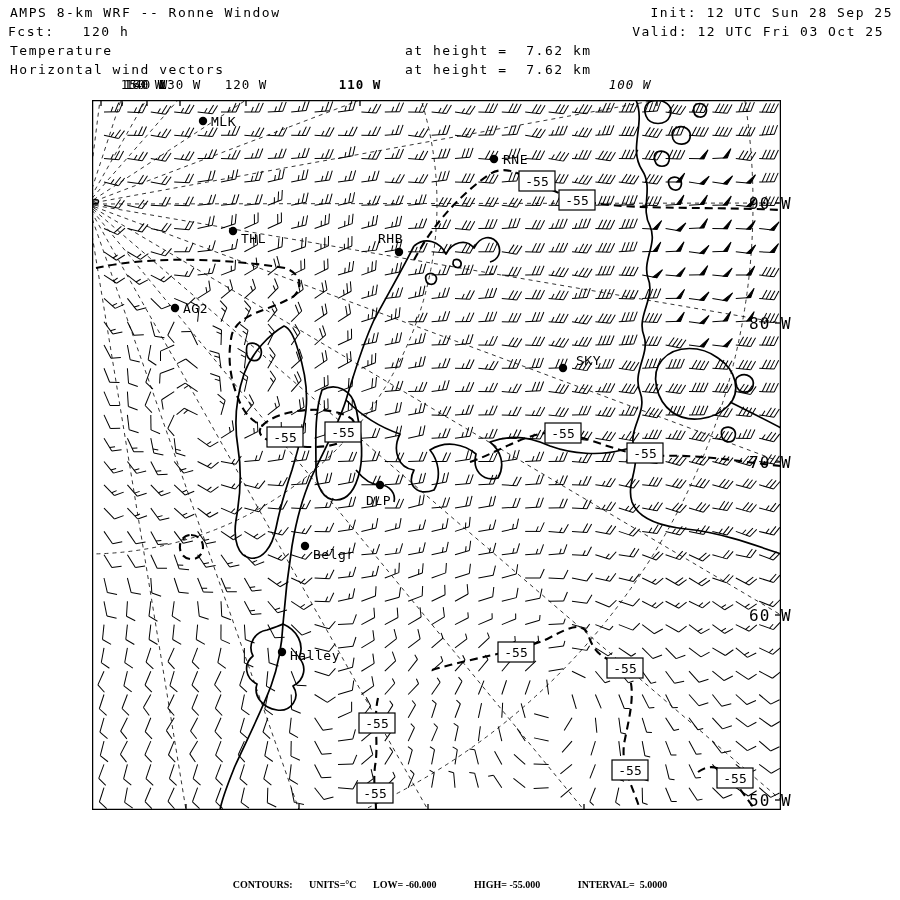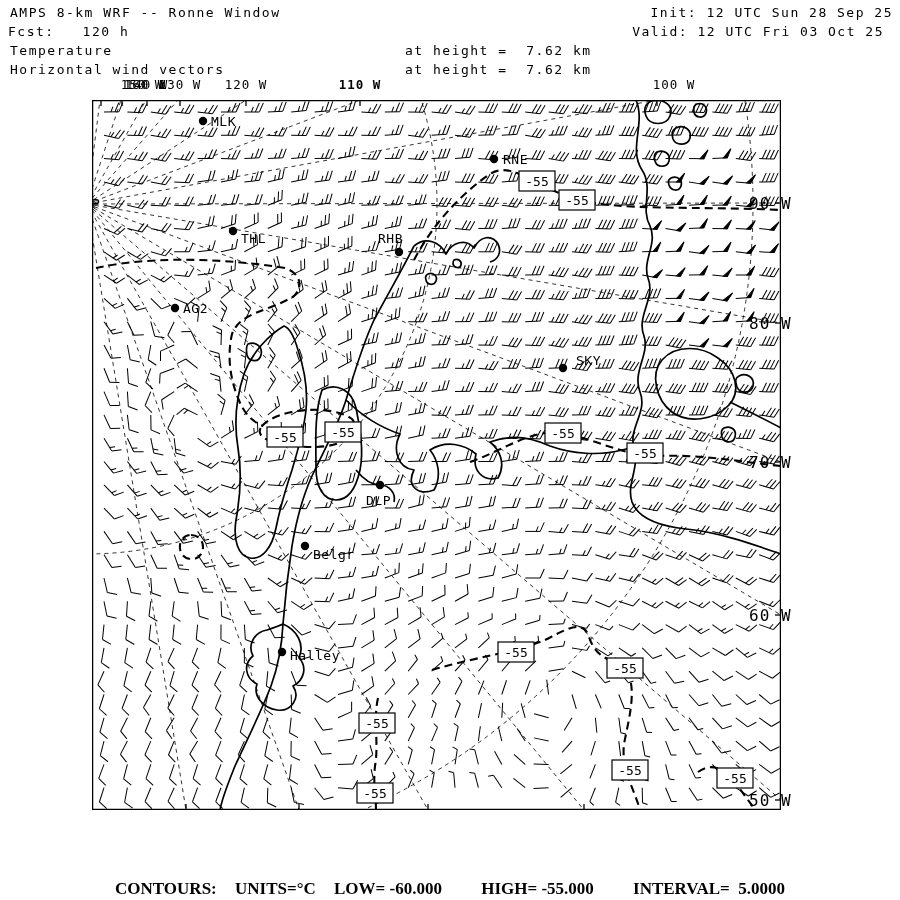--- a/index.html
+++ b/index.html
@@ -5,21 +5,21 @@
   html,body{margin:0;padding:0;background:#fff;}
   #page{position:relative;width:900px;height:900px;background:#fff;color:#000;
         font-family:"DejaVu Sans Mono",monospace;overflow:hidden;}
   .hline{position:absolute;white-space:pre;font-size:13px;letter-spacing:1.5px;text-align:center;}
   .axis-label-top{position:absolute;top:77px;transform:translateX(-50%);
         font-size:12.5px;letter-spacing:1px;white-space:pre;}
   .axis-label-right{position:absolute;left:749px;transform:translateY(-50%);
         font-size:16px;letter-spacing:1px;white-space:pre;}
   #map{position:absolute;left:92px;top:100px;width:689px;height:710px;}
   #legend{position:absolute;top:879px;left:0;width:900px;text-align:center;
-        font-family:"Liberation Serif",serif;font-weight:bold;font-size:17px;}
+        font-family:"Liberation Serif",serif;font-weight:bold;font-size:10px;}
   #legend span{margin:0 7px;white-space:pre;}
   #legend .gap{margin-left:28px;}
   svg text{font-family:"DejaVu Sans Mono",monospace;}
 </style>
 </head>
 <body>
 
 <div id="page">
 
   <div class="hline" style="left:10px;top:5px">AMPS 8-km WRF -- Ronne Window</div>
@@ -31,21 +31,21 @@
   <div class="hline" style="right:7px;top:5px">Init: 12 UTC Sun 28 Sep 25</div>
   <div class="hline" style="right:16px;top:24px">Valid: 12 UTC Fri 03 Oct 25</div>
 
   <div id="axis-labels">
       <div class="axis-label-top" style="left: 101px; margin-left: 44px;">160 W</div>
       <div class="axis-label-top" style="left: 122px; margin-left: 20px;">150 W</div>
       <div class="axis-label-top" style="left: 147px;">140 W</div>
       <div class="axis-label-top" style="left: 180px;">130 W</div>
       <div class="axis-label-top" style="left: 246px;">120 W</div>
       <div class="axis-label-top" style="left: 360px; font-weight: bold;">110 W</div>
-      <div class="axis-label-top" style="left: 674px;">100 W</div>
+      <div class="axis-label-top" style="left: 630px; font-style: italic;">100 W</div>
       <div class="axis-label-right" style="top: 203px;">90 W</div>
       <div class="axis-label-right" style="top: 323px;">80 W</div>
       <div class="axis-label-right" style="top: 462px;">70 W</div>
       <div class="axis-label-right" style="top: 615px;">60 W</div>
       <div class="axis-label-right" style="top: 800px;">50 W</div>
     </div>
 
   <div id="map"><svg width="689" height="710" viewBox="92 100 689 710">
         <defs>
           <clipPath id="frameclip">

